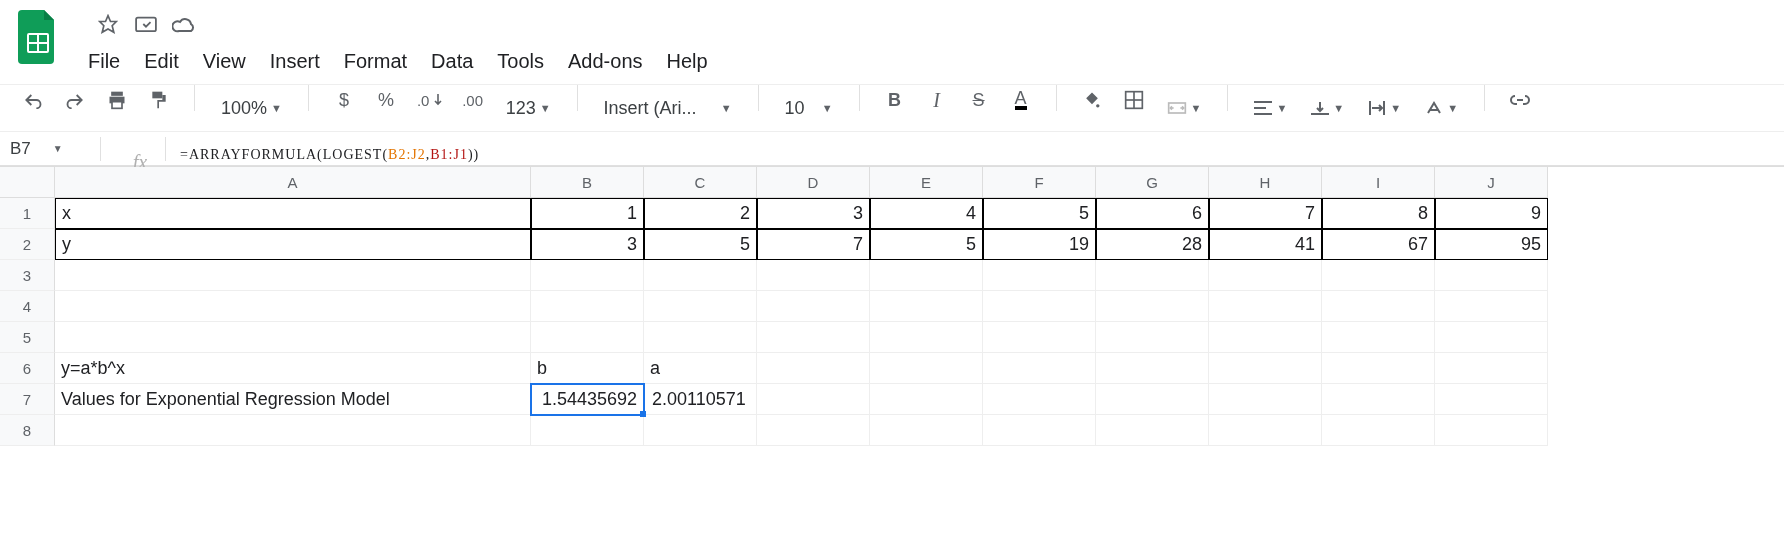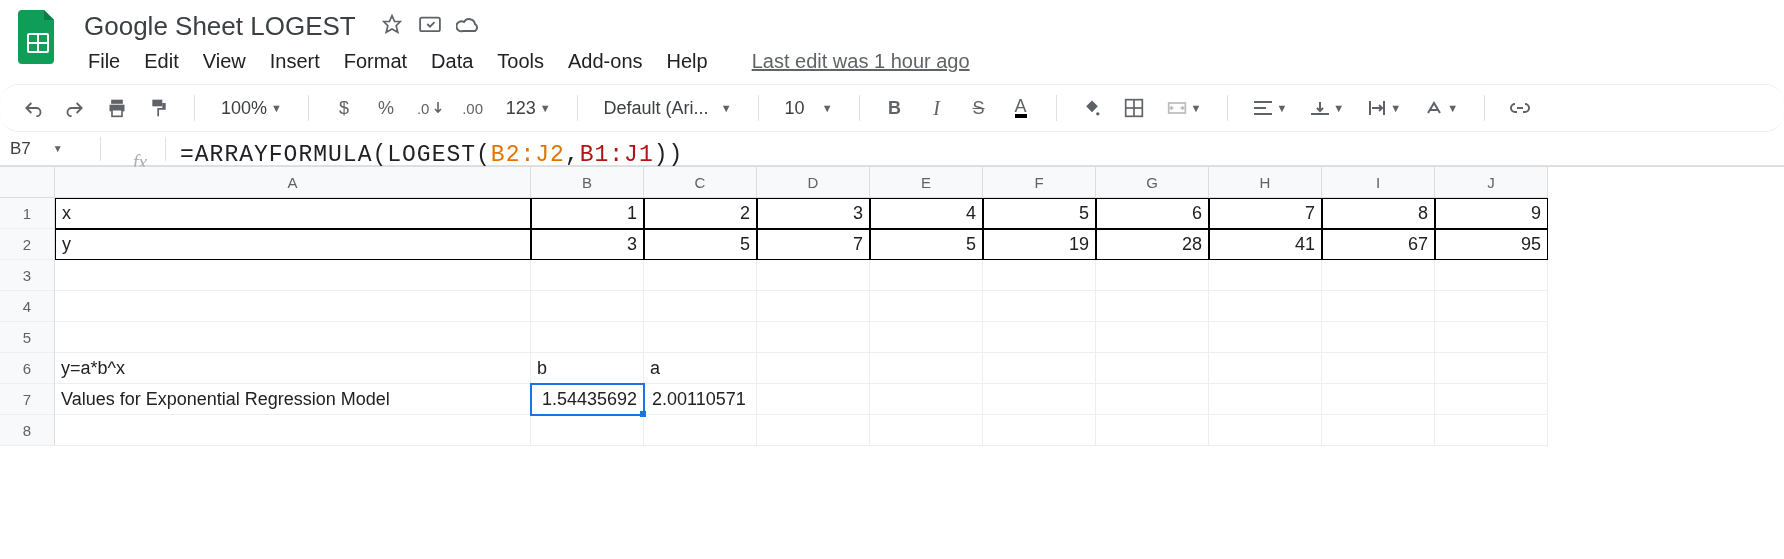--- a/index.html
+++ b/index.html
@@ -11,34 +11,34 @@
   .title-area { display: flex; flex-direction: column; }
   .title-row { display: flex; align-items: center; height: 36px; }
   .doc-title { font-size: 26px; color: #3c4043; font-weight: 400; padding: 2px 6px; }
   .title-icons { display: flex; gap: 14px; margin-left: 18px; align-items: center; color: #5f6368; }
   .title-icons span { width: 24px; text-align:center; }
   .menu-bar { display: flex; gap: 4px; height: 34px; align-items: center; font-size: 20px; }
   .menu-bar span { padding: 4px 10px; color: #202124; cursor: pointer; }
   .menu-bar .last-edit { margin-left: 20px; color: #5f6368; text-decoration: underline; cursor:pointer; }
   
   
-  .toolbar { display: flex; align-items: center; height: 48px; border-top: 1px solid #eee; border-bottom: 1px solid #eee; padding: 0 18px; gap: 12px; margin-top:6px;border-radius:19px;}
+  .toolbar { display: flex; height: 48px; border-top: 1px solid #eee; border-bottom: 1px solid #eee; padding: 0 18px; gap: 12px; margin-top:6px;}
   .tb-btn { min-width: 30px; height: 30px; display: inline-flex; align-items: center; justify-content: center; color: #5f6368; font-size: 18px; cursor:pointer; padding:0 4px;}
   .tb-sep { width: 1px; height: 26px; background: #e0e0e0; margin: 0 8px; }
   .tb-text { font-size: 18px; color: #3c4043; padding: 0 6px; display:inline-flex; align-items:center; gap:4px; cursor:pointer;}
   .dropdown-arrow { font-size: 11px; color:#5f6368; }
   .text-color-underline { border-bottom: 4px solid #000; padding-bottom:1px; line-height:14px; }
 
   
   .formula-bar { display: flex; align-items: center; height: 34px; border-bottom: 1px solid #e0e0e0; font-size: 18px; }
   .cell-ref { width: 100px; padding-left: 10px; color: #3c4043; font-size: 17px; display:flex; align-items:center; }
   .cell-ref-dd { font-size:10px; color:#5f6368; margin-left:22px;}
   .fx-label { width: 50px; text-align:center; font-style: italic; color: #b0b0b0; font-family: serif; font-size:20px;margin-top:28px;}
   .fx-sep { width:1px; height:24px; background:#e0e0e0; margin-right:14px;}
-  .formula-input { flex: 1; font-family: Liberation Mono, monospace; font-size: 23px; letter-spacing: 1px; margin-top: 12px; }
+  .formula-input { flex: 1; font-family: Liberation Serif, serif; font-size: 14px; letter-spacing: 1px; margin-top: 12px; }
   .fk { color: #202124; }
   .frange1 { color: #E37400; }
   .frange2 { color: #b31412; }
 
   
   .grid { display: grid; border-top:1px solid #ddd; }
   .grid { grid-template-columns: 55px 476px repeat(9, 113px); grid-auto-rows: 31px; }
   .hdr { background: #f8f9fa; border-right: 1px solid #ddd; border-bottom: 1px solid #ddd; display:flex; align-items:center; justify-content:center; font-size:15px; color:#5f6368; }
   .rownum { background:#f8f9fa; border-right:1px solid #ddd; border-bottom:1px solid #eee; display:flex; align-items:center; justify-content:center; font-size:15px; color:#5f6368;}
   .cell { border-right:1px solid #eee; border-bottom:1px solid #eee; padding: 0 6px; display:flex; align-items:center; font-size:18px; overflow:hidden; white-space:nowrap;}
@@ -57,21 +57,20 @@
     <svg width="40" height="54" viewBox="0 0 40 54">
       <path d="M4 0 h22 l10 10 v40 a4 4 0 0 1 -4 4 H4 a4 4 0 0 1 -4 -4 V4 a4 4 0 0 1 4 -4 z" fill="#0F9D58"></path>
       <path d="M26 0 l10 10 h-10 z" fill="#087f46"></path>
       <rect x="10" y="24" width="20" height="18" rx="1" fill="none" stroke="#fff" stroke-width="2"></rect>
       <line x1="10" y1="33" x2="30" y2="33" stroke="#fff" stroke-width="2"></line>
       <line x1="20" y1="24" x2="20" y2="42" stroke="#fff" stroke-width="2"></line>
     </svg>
   </div>
   <div class="title-area">
     <div class="title-row">
-      <span class="doc-title">Google Sheet LOGEST</span>
       <div class="title-icons">
         <span>
           <svg width="20" height="20" viewBox="0 0 24 24" fill="none" stroke="#5f6368" stroke-width="2">
               <polygon points="12 2 15 9 22 9 17 14 19 22 12 18 5 22 7 14 2 9 9 9"></polygon>
             </svg>
         </span>
         <span>
           <svg width="22" height="18" viewBox="0 0 24 20" fill="none" stroke="#5f6368" stroke-width="2">
               <rect x="1" y="3" width="22" height="15" rx="2"></rect>
               <path d="M9 10 l3 3 l5 -5"></path>
@@ -87,21 +86,20 @@
     <div class="menu-bar">
       <span>File</span>
       <span>Edit</span>
       <span>View</span>
       <span>Insert</span>
       <span>Format</span>
       <span>Data</span>
       <span>Tools</span>
       <span>Add-ons</span>
       <span>Help</span>
-      <span class="last-edit">Last edit was 1 hour ago</span>
     </div>
   </div>
 </div>
 
 <div class="toolbar">
   <span class="tb-btn">
       <svg width="20" height="18" viewBox="0 0 24 20" fill="none" stroke="#5f6368" stroke-width="2.2">
         <path d="M10 4 L4 10 L10 16 M4 10 H16 a5 5 0 0 1 0 10"></path>
       </svg>
     </span>
@@ -139,21 +137,21 @@
     </span>
   <span class="tb-btn">
       <span style="font-size:15px">.00</span>
     </span>
   <span class="tb-text">
       <span>123</span>
       <span class="dropdown-arrow">▼</span>
     </span>
   <div class="tb-sep"></div>
   <span class="tb-text" style="min-width:140px;">
-      <span>Default (Ari...</span>
+      <span>Insert (Ari...</span>
       <span class="dropdown-arrow" style="margin-left:auto;">▼</span>
     </span>
   <div class="tb-sep"></div>
   <span class="tb-text" style="min-width:60px;">
       <span>10</span>
       <span class="dropdown-arrow" style="margin-left:auto;">▼</span>
     </span>
   <div class="tb-sep"></div>
   <span class="tb-btn" style="font-weight:700;">B</span>
   <span class="tb-btn" style="font-style:italic; font-family:serif; font-size:20px;">I</span>

